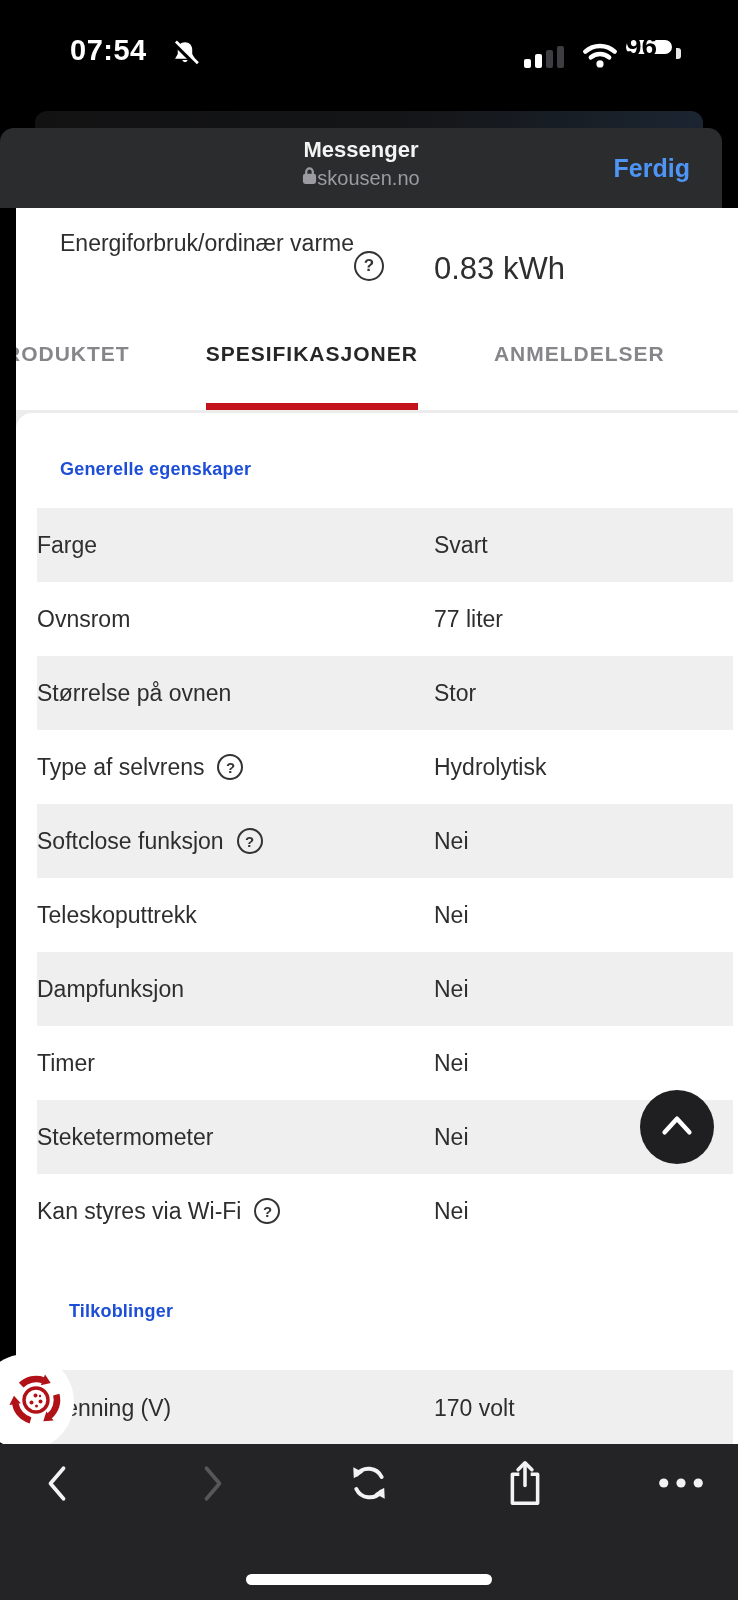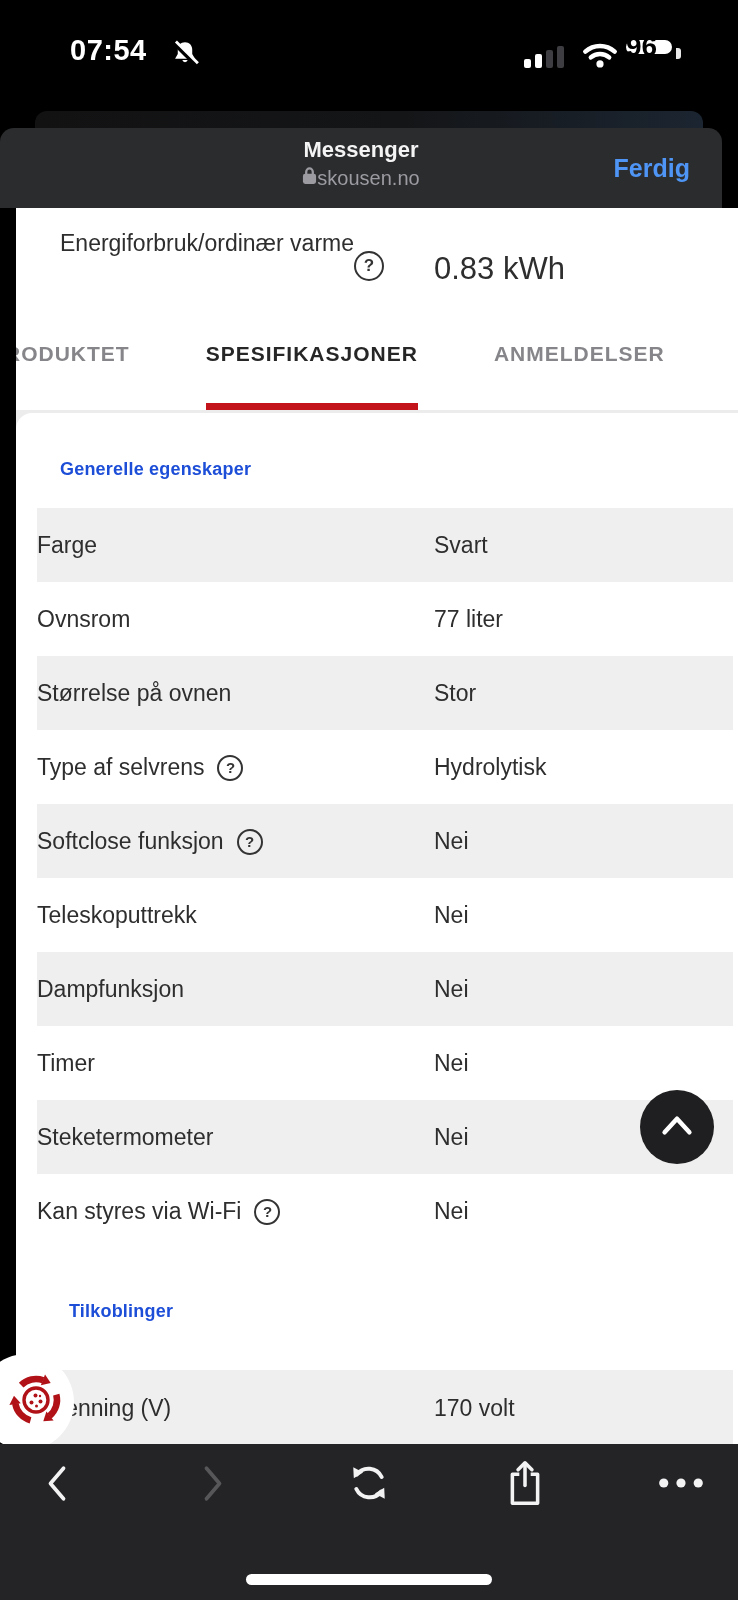--- a/index.html
+++ b/index.html
@@ -44,21 +44,21 @@
 
   .card-edge{height:18px;background:#ececec;position:relative;}
   .card-edge::after{content:"";position:absolute;left:0;right:0;top:3px;bottom:-1px;background:#fff;
                     border-radius:16px 16px 0 0;}
 
   h2{margin:26px 0 24px 44px;font-size:18px;font-weight:bold;color:#1d4ed8;letter-spacing:.2px;line-height:30px;}
   h2.second{margin:48px 0 44px 53px;}
   .srow{height:74px;margin:0 21px;display:flex;align-items:center;position:relative;}
   .srow.tall{height:76px;}
   .srow.gray{background:#efefef;}
-  .lblwrap{display:flex;align-items:flex-end;gap:13px;}
+  .lblwrap{display:flex;align-items:center;gap:13px;}
   .slbl,.sval{font-size:23px;color:#2e2e2e;}
   .sval{position:absolute;left:397px;}
 
   .help,.help-lg{width:26px;height:26px;border:2px solid #333;border-radius:50%;display:inline-flex;flex:none;
         align-items:center;justify-content:center;font-size:15px;font-weight:bold;color:#333;box-sizing:border-box;cursor:pointer;}
   .help-lg{width:30px;height:30px;font-size:17px;}
 
   
   .scrolltop{position:absolute;left:640px;top:1090px;width:74px;height:74px;border-radius:50%;background:#1f1f21;
              display:flex;align-items:center;justify-content:center;z-index:5;cursor:pointer;}

